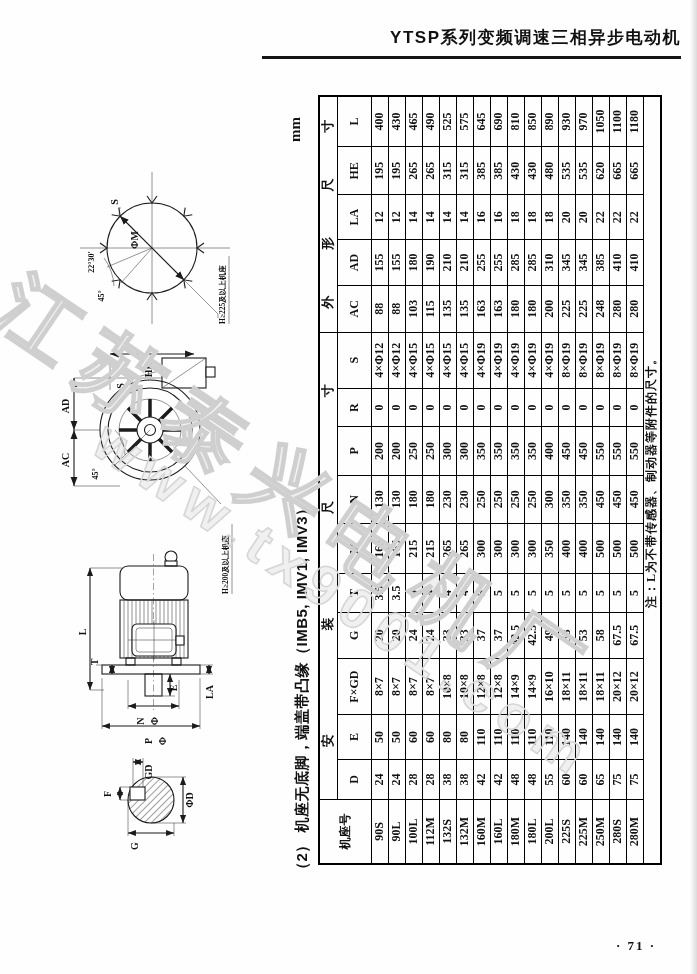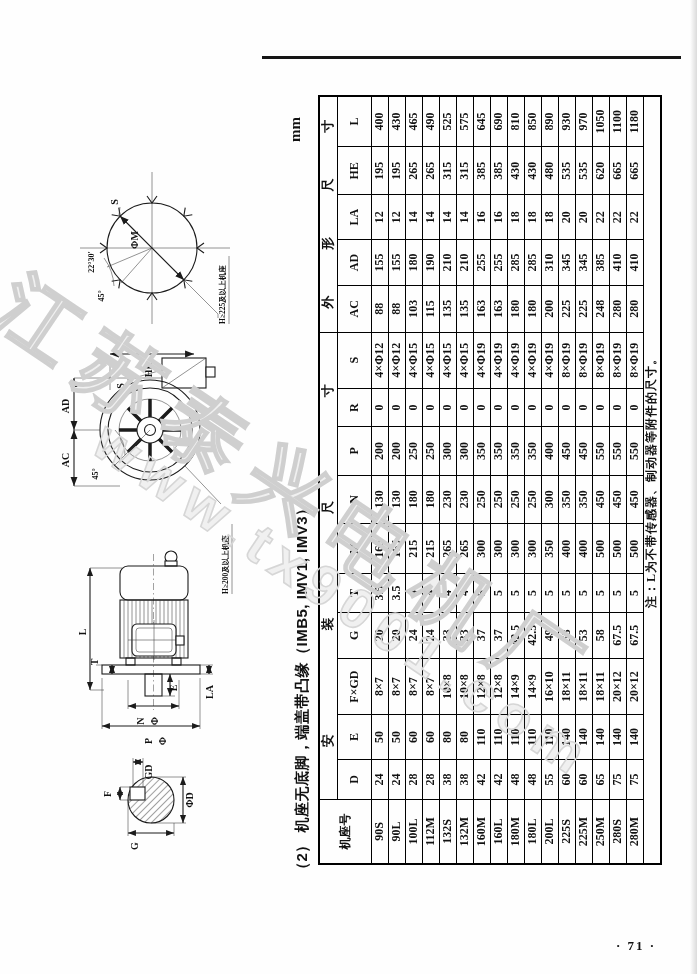--- a/index.html
+++ b/index.html
@@ -41,20 +41,21 @@
   text.lbl{font-family:"Liberation Serif",serif;font-size:10px;font-weight:600;fill:#111;
            text-anchor:middle;stroke:none;}
   text.sm{font-size:7.5px;} text.a{font-size:8px;}
   .edge{background:linear-gradient(to right,rgba(0,0,0,0),rgba(0,0,0,0.14));}
 </style>
 </head>
 <body>
 
 <div class="page">
 
+  <div class="abs doc-title" style="top:26px;right:16px;">YTSP系列变频调速三相异步电动机</div>
   <div class="abs title-rule" style="left:262px;top:56px;width:419px;height:3px;"></div>
 
   <div class="wm wm1" style="left:34px;top:252px;transform:rotate(34deg);">江苏泰兴电机厂</div>
   <div class="wm wm2" style="left:118px;top:408px;transform:rotate(34deg);">www.tx9001.com</div>
 
   <svg class="draw" style="left:52px;top:166px;" width="200" height="178" viewBox="0 0 200 178">
     <defs>
       <marker id="a1" viewBox="0 0 10 10" refX="9" refY="5" markerWidth="9" markerHeight="9" orient="auto-start-reverse">
         <path d="M0,1.5 L9,5 L0,8.5 z" fill="#1b1b1b"></path>
         </marker>

